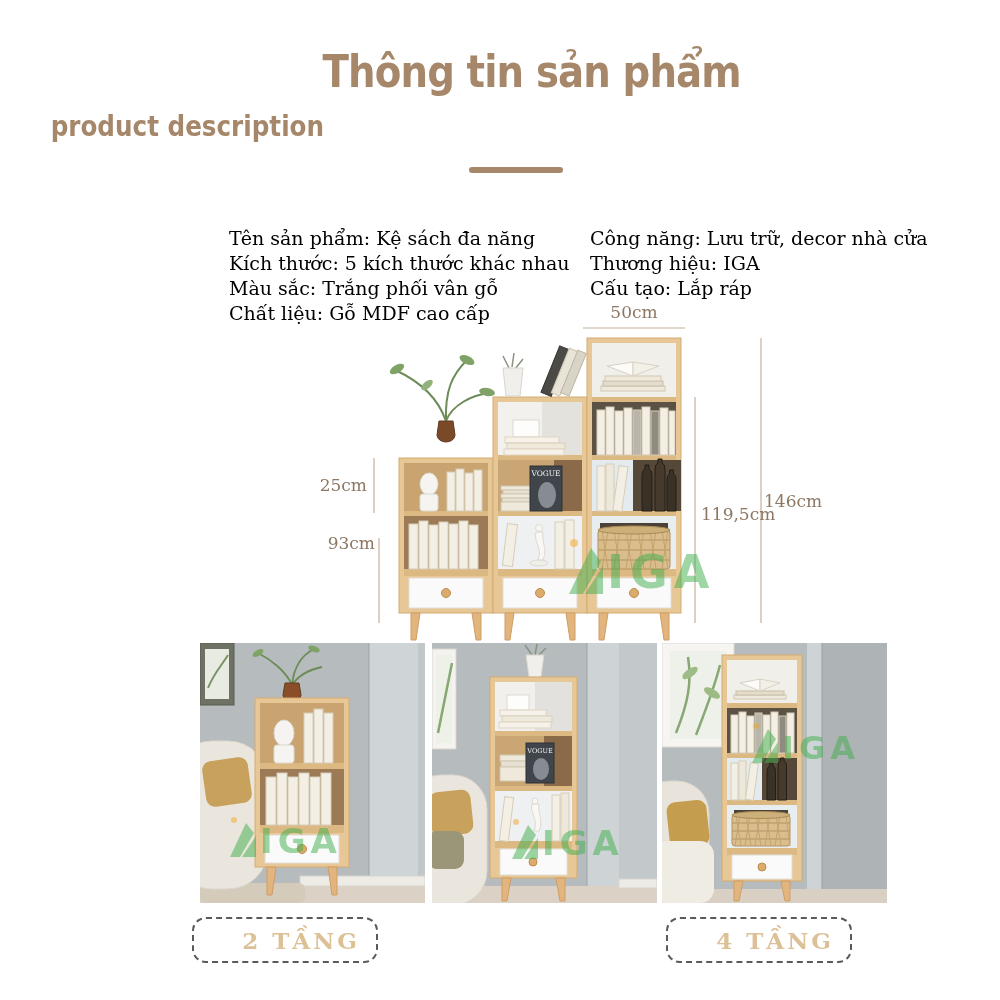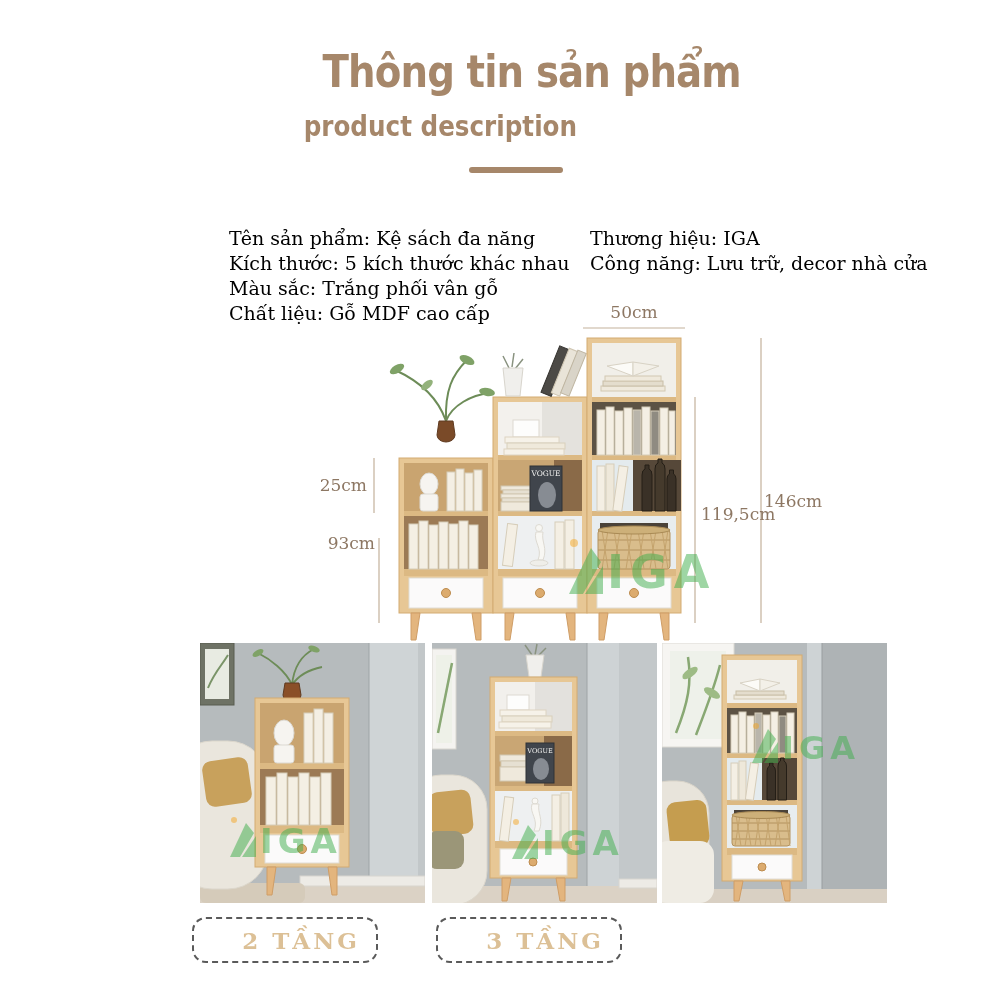--- a/index.html
+++ b/index.html
@@ -3,21 +3,21 @@
 <meta charset="utf-8">
 <style>
   html,body{margin:0;padding:0;background:#fff;}
   #canvas{position:relative;width:1000px;height:1000px;background:#ffffff;overflow:hidden;
           font-family:"DejaVu Serif",serif;}
   .abs{position:absolute;padding-left:32px;}
   
   .title-wrap{left:0;top:46px;width:1000px;text-align:center;}
   .title{display:inline-block;font-family:"DejaVu Sans",sans-serif;font-weight:bold;
          font-size:44px;color:#a6876a;transform:scaleX(.88);letter-spacing:-1px;white-space:nowrap;}
-  .subtitle-wrap{left:0;top:110px;width:816px;text-align:center;}
+  .subtitle-wrap{left:0;top:110px;width:816px;}
   .subtitle{display:inline-block;font-family:"DejaVu Sans",sans-serif;font-weight:bold;
             font-size:28px;color:#a6876a;transform:scaleX(.88);white-space:nowrap;}
   .divider{left:469px;top:167px;width:62px;height:6px;border-radius:3px;background:#a6876a;}
   
   .spec-col{font-size:19px;line-height:25px;color:#000000;white-space:nowrap;}
   .spec-left{left:197px;top:226px;}
   .spec-right{left:558px;top:226px;}
   
   .figure{left:285px;top:290px;width:510px;height:360px;}
   
@@ -44,22 +44,23 @@
   </div>
   <div class="abs divider"></div>
 
   <div class="abs spec-col spec-left">
     <div>Tên sản phẩm: Kệ sách đa năng</div>
     <div>Kích thước: 5 kích thước khác nhau</div>
     <div>Màu sắc: Trắng phối vân gỗ</div>
     <div>Chất liệu: Gỗ MDF cao cấp</div>
   </div>
   <div class="abs spec-col spec-right">
+    <div>Công năng: Lưu trữ, decor nhà cửa</div>
     <div>Thương hiệu: IGA</div>
-    <div>Công năng: Lưu trữ, decor nhà cửa</div>
+    <div>Cấu tạo: Lắp ráp</div>
   </div>
 
   <div class="abs figure">
     <svg width="510" height="360" viewBox="0 0 510 360">
 
       <g stroke="#c3b19b" stroke-width="1.2">
         <line x1="266" y1="38" x2="368" y2="38"></line>
         <line x1="57" y1="168" x2="57" y2="223"></line>
         <line x1="62" y1="248" x2="62" y2="333"></line>
         <line x1="378" y1="107" x2="378" y2="333"></line>
@@ -420,17 +421,17 @@
         <path d="M116,120 L102,120 L116,99 Z" fill="#3fae4c"></path>
         <circle cx="94" cy="83" r="3" fill="#f5a623"></circle>
         <text x="120" y="116" font-family="DejaVu Sans, sans-serif" font-weight="bold" font-size="32" letter-spacing="5" fill="#3fae4c">IGA</text>
       </g>
     </svg>
   </div>
 
   <div class="abs variant-box vb1">
     <span class="variant-label">2 TẦNG</span>
   </div>
-  <div class="abs variant-box vb2">
-    <span class="variant-label">3 TẦNG</span>
+  <div class="abs variant-box vb3">
+    <span class="variant-label">4 TẦNG</span>
   </div>
 
 </div>
 
 </body></html>

